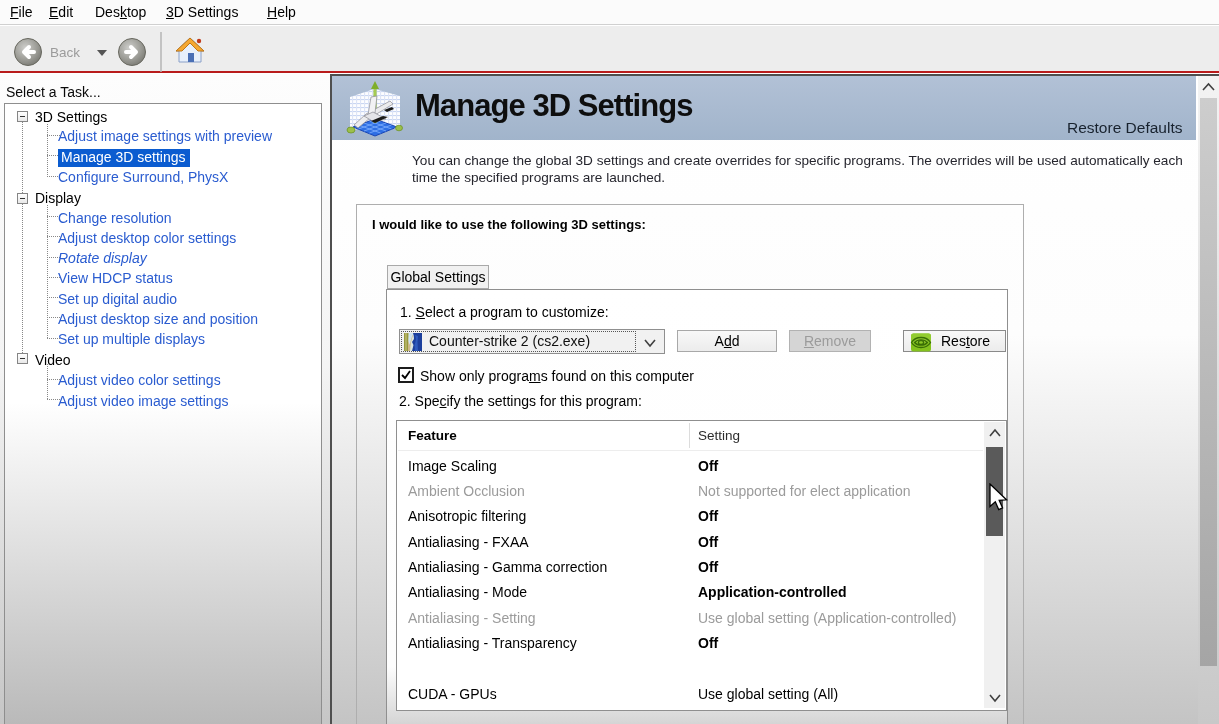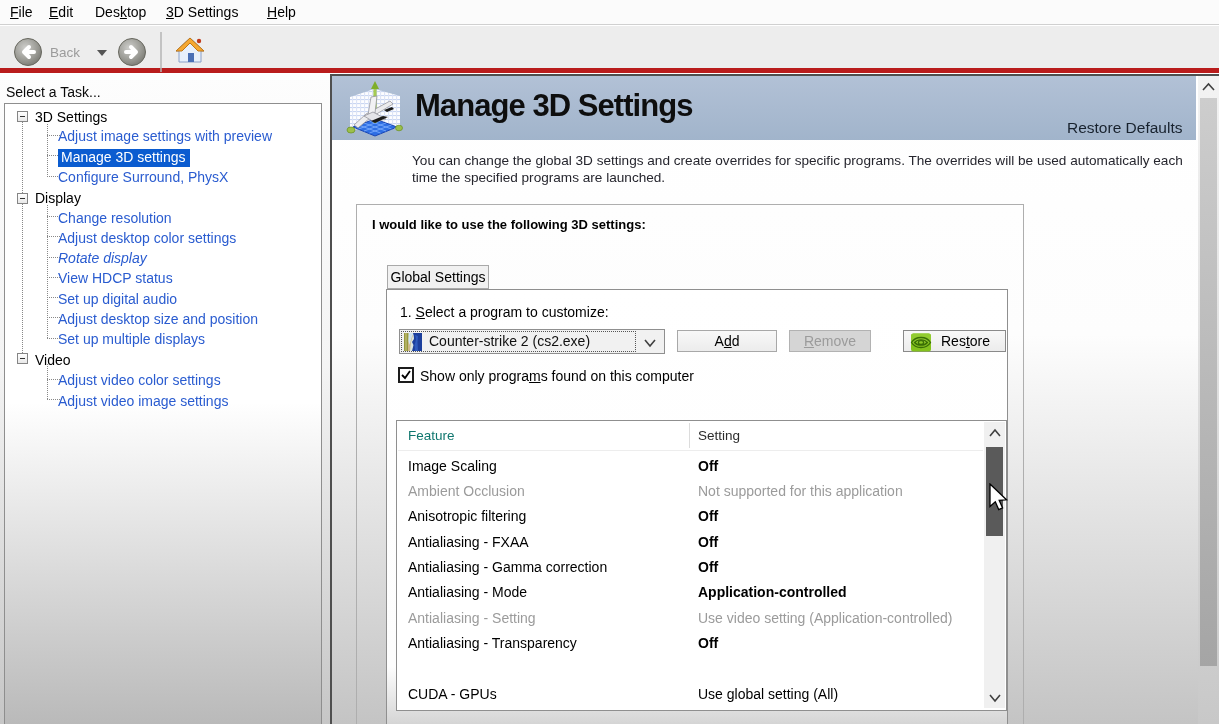--- a/index.html
+++ b/index.html
@@ -5,21 +5,21 @@
 * { margin:0; padding:0; box-sizing:border-box; }
 html,body { width:1219px; height:724px; overflow:hidden; }
 body { font-family:"Liberation Sans", sans-serif; position:relative; background:#fff; }
 #app { position:absolute; left:0; top:0; width:1219px; height:724px; }
 
 
 #menubar { position:absolute; left:0; top:0; width:1219px; height:25px; background:#fbfbfb; border-bottom:1px solid #d0d0d0; font-size:14px; color:#000; }
 #menubar span.mi { position:absolute; top:4px; }
 
 
-#toolbar { position:absolute; left:0; top:26px; width:1219px; height:47px; background:#ededed; border-bottom:5px solid #b91c1c; }
+#toolbar { position:absolute; left:0; top:26px; width:1219px; height:47px; background:#ededed; border-bottom:2px solid #b91c1c; }
 
 
 #leftpanel { position:absolute; left:0; top:74px; width:330px; height:650px; background:linear-gradient(#fdfdfd 0%, #f4f4f4 45%, #c6c6c6 100%); }
 #seltask { position:absolute; left:6px; top:84px; font-size:14px; color:#0a0a0a; }
 #treebox { position:absolute; left:4px; top:103px; width:318px; height:624px; border:1px solid #8e8e8e; background:linear-gradient(#ffffff 0%, #ffffff 48%, #b9b9b9 100%); }
 
 .titem { position:absolute; font-size:14px; white-space:nowrap; }
 .tlink { color:#2a5cd0; }
 .troot { color:#000; }
 .tsel { background:#0b5cd0; color:#fff; padding:1.5px 4px 3px 3px; line-height:14px; }
@@ -236,55 +236,56 @@
           </g>
         </svg>
         <span style="margin-left:22px;">Res<u>t</u>ore</span>
       </div>
       <div id="cb">
           <svg width="12" height="12" style="position:absolute;left:0px;top:0px;">
             <path d="M2 6 L5 9 L10 2" stroke="#000" stroke-width="1.8" fill="none"></path>
           </svg>
         </div>
       <div id="cblbl">Show only progra<u>m</u>s found on this computer</div>
+      <div class="lbl" style="left:12px; top:103px;">2. Spe<u>c</u>ify the settings for this program:</div>
 
       <div id="settbl">
         <div class="trow" style="top:7px; font-size:13.5px;">
-            <span class="c1" style="color:#0f766e;">Feature</span>
+            <span class="c1" style="color:#000000;font-weight:bold;">Feature</span>
             <span class="c2" style="color:#2c2c2c;">Setting</span>
           </div>
         <div style="position:absolute;left:292px;top:2px;width:1px;height:25px;background:#dcdcdc;"></div>
         <div style="position:absolute;left:1px;top:29px;width:585px;height:1px;background:#ededed;"></div>
         <div class="trow" style="top:37px;">
             <span class="c1">Image Scaling</span>
             <span class="c2 bold">Off</span>
           </div>
         <div class="trow gray" style="top:62px;">
             <span class="c1">Ambient Occlusion</span>
-            <span class="c2">Not supported for this application</span>
+            <span class="c2">Not supported for elect application</span>
           </div>
         <div class="trow" style="top:87px;">
             <span class="c1">Anisotropic filtering</span>
             <span class="c2 bold">Off</span>
           </div>
         <div class="trow" style="top:113px;">
             <span class="c1">Antialiasing - FXAA</span>
             <span class="c2 bold">Off</span>
           </div>
         <div class="trow" style="top:138px;">
             <span class="c1">Antialiasing - Gamma correction</span>
             <span class="c2 bold">Off</span>
           </div>
         <div class="trow" style="top:163px;">
             <span class="c1">Antialiasing - Mode</span>
             <span class="c2 bold">Application-controlled</span>
           </div>
         <div class="trow gray" style="top:189px;">
             <span class="c1">Antialiasing - Setting</span>
-            <span class="c2">Use video setting (Application-controlled)</span>
+            <span class="c2">Use global setting (Application-controlled)</span>
           </div>
         <div class="trow" style="top:214px;">
             <span class="c1">Antialiasing - Transparency</span>
             <span class="c2 bold">Off</span>
           </div>
         <div class="trow" style="top:265px;">
             <span class="c1">CUDA - GPUs</span>
             <span class="c2">Use global setting (All)</span>
           </div>
         <div id="tsb">

